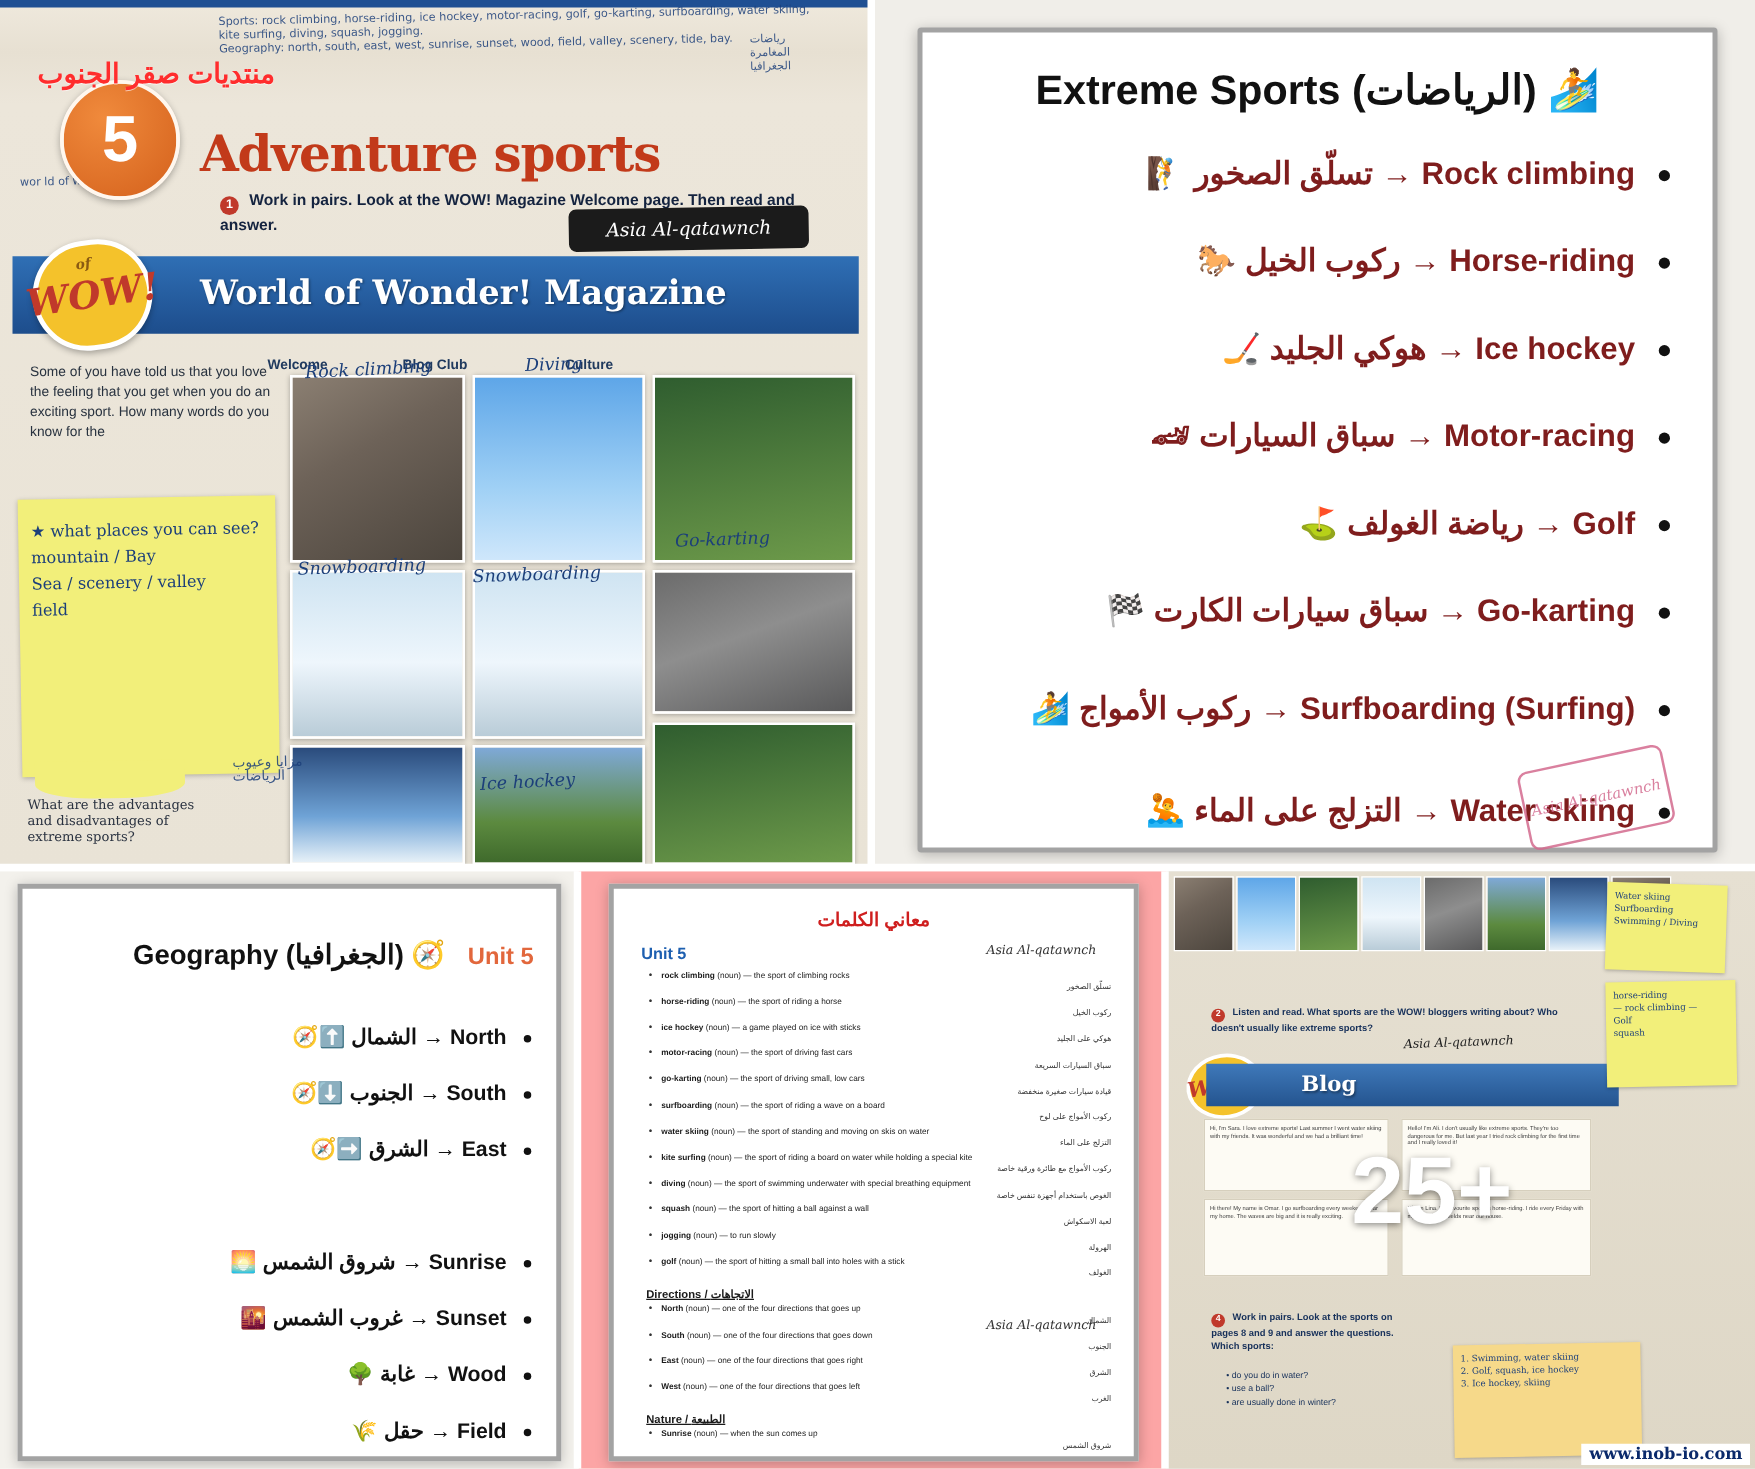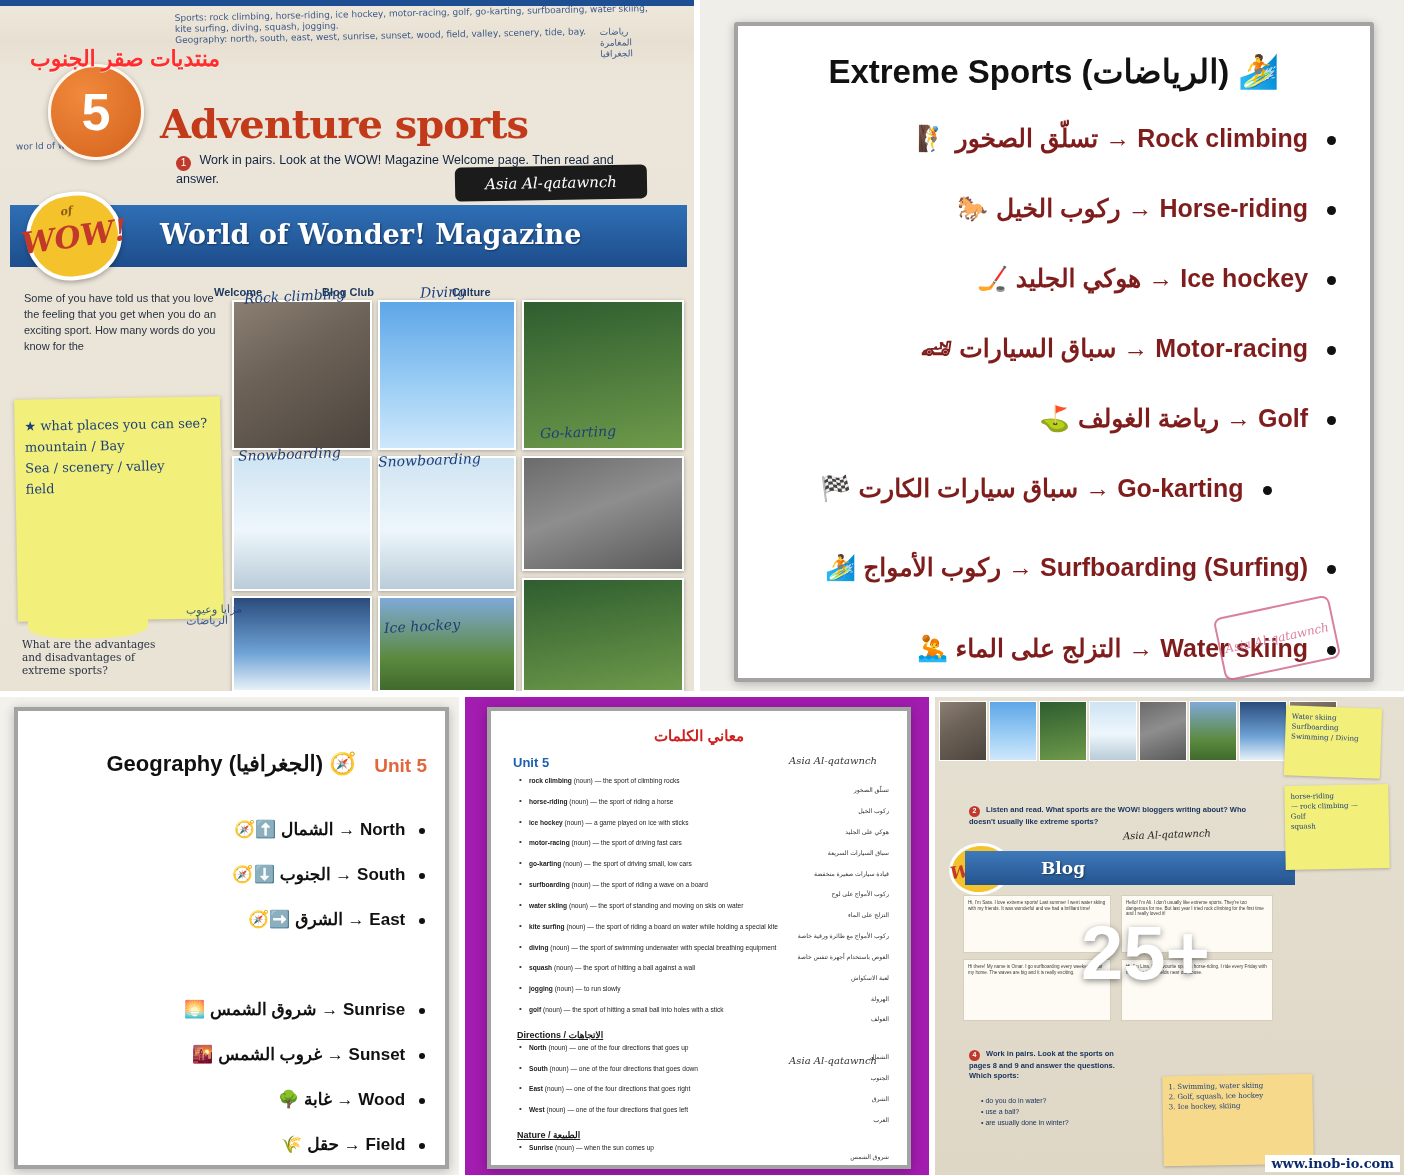--- a/index.html
+++ b/index.html
@@ -45,21 +45,21 @@
     display:flex; align-items:center; justify-content:center;
     border:3px solid #fff7ee; box-shadow:0 2px 6px rgba(0,0,0,.3);
   }
   #tl .unit-title {
     position:absolute; left:160px; top:100px;
     font-size:40px; font-weight:bold; color:#c23a1a;
     font-family:"DejaVu Serif", serif; letter-spacing:-1px;
   }
   #tl .task1 {
     position:absolute; left:176px; top:152px; width:470px;
-    font-size:12.5px; font-weight:normal; color:#14233f; line-height:16px;
+    font-size:12.5px; font-weight:bold; color:#14233f; line-height:16px;
   }
   #tl .task1 .num {
     display:inline-flex; width:15px; height:15px; border-radius:50%;
     background:#c0392b; color:#fff; font-size:10px;
     align-items:center; justify-content:center; margin-right:5px; vertical-align:-2px;
   }
   #tl .stamp-dark {
     position:absolute; left:455px; top:166px; width:192px; height:34px;
     background:#1b1b1b; border-radius:6px; color:#fff;
     font-family:"DejaVu Serif", serif; font-style:italic; font-size:15px;
@@ -153,21 +153,21 @@
   }
   #bl .row {
     position:absolute; right:20px; width:390px; direction:rtl; text-align:right;
     font-size:17px; font-weight:bold; color:#111; white-space:nowrap;
   }
   #bl .row .en { direction:ltr; display:inline-block; }
   #bl .bullet { display:inline-block; width:6px; height:6px; background:#111;
     border-radius:50%; vertical-align:middle; margin-left:9px; }
 
   
-  #bc { left:463px; top:697px; width:470px; height:478px; background:#a21caf; }
+  #bc { left:463px; top:697px; width:470px; height:478px; background:#fca5a5; }
   #bc .card { left:24px; top:10px; width:424px; height:462px; }
   #bc .t1 {
     position:absolute; left:0; top:16px; width:100%; text-align:center;
     color:#cf1f1f; font-size:15px; font-weight:bold; direction:rtl;
   }
   #bc .unit {
     position:absolute; left:22px; top:44px; color:#1d5fb0;
     font-size:13px; font-weight:bold;
   }
   #bc .sig {
@@ -355,21 +355,21 @@
       </div>
 
       <div class="row" style="top:378px;">
         <span class="bullet"></span>
         <span class="en">Golf</span>
         <span> → </span>
         <span>رياضة الغولف</span>
         <span>⛳</span>
       </div>
 
-      <div class="row" style="top:448px;text-align:center;">
+      <div class="row" style="top:448px;">
         <span class="bullet"></span>
         <span class="en">Go-karting</span>
         <span> → </span>
         <span>سباق سيارات الكارت</span>
         <span>🏁</span>
       </div>
 
       <div class="row" style="top:518px; white-space:normal; line-height:46px;">
         <span class="bullet"></span>
         <span class="en">Surfboarding (Surfing)</span>

